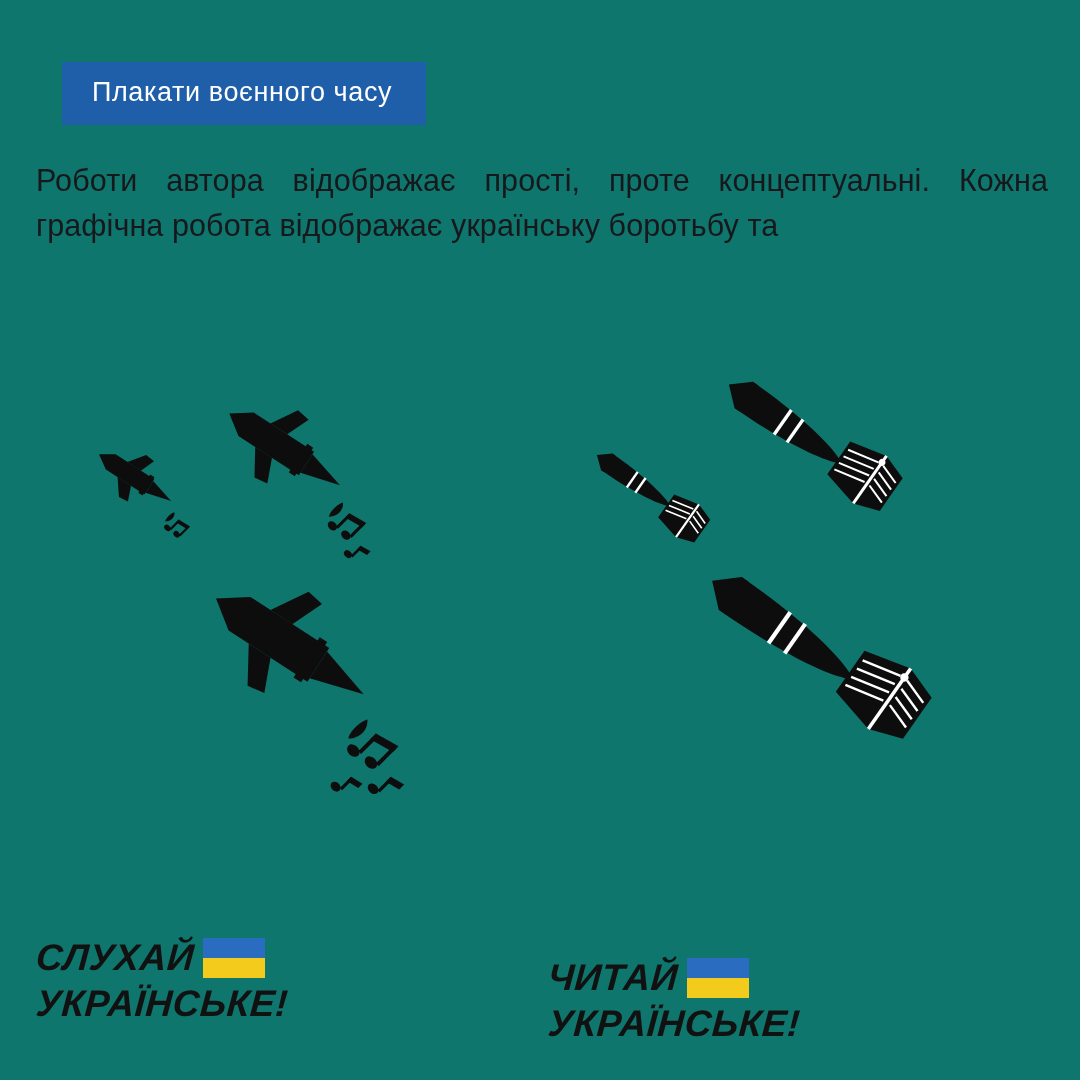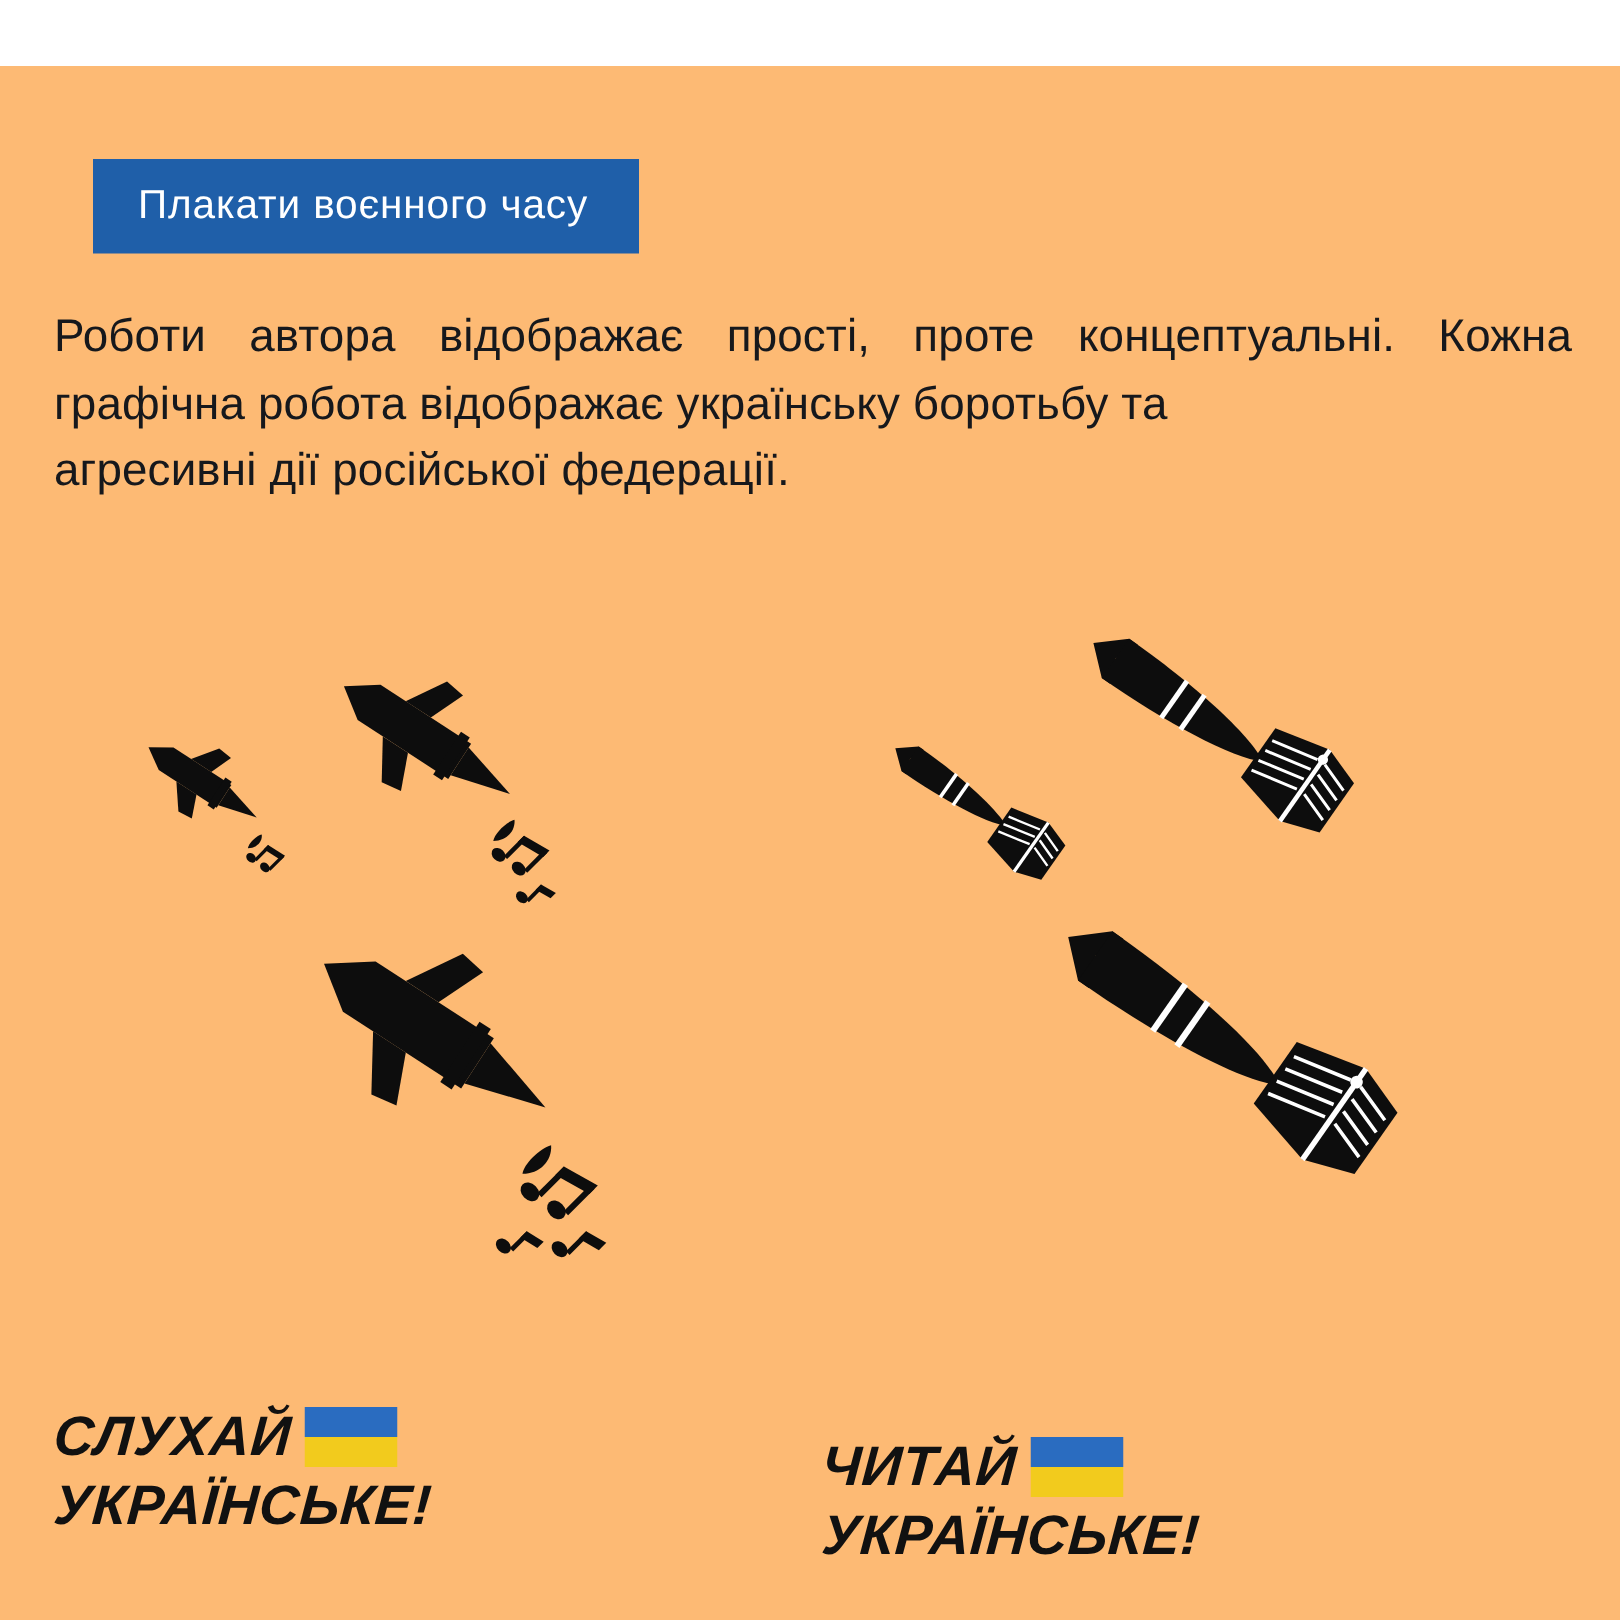--- a/index.html
+++ b/index.html
@@ -12,22 +12,21 @@
     height: 1080px;
     overflow: hidden;
     font-family: "Liberation Sans", sans-serif;
     color: #111111;
     position: relative;
   }
 
   .page {
     position: absolute;
     inset: 0;
-    background: #fdba74;
-    margin-top: 44px;
+    background: #0f766e;
   }
 
   
   .badge {
     position: absolute;
     left: 62px;
     top: 62px;
     background: #1f5fa9;
     color: #ffffff;
     padding: 17px 34px 19px 30px;
@@ -122,21 +121,20 @@
 </head>
 <body>
 
 <div class="page">
 
   <div class="badge">Плакати воєнного часу</div>
 
   <div class="paragraph">
     <span>Роботи автора відображає прості, проте концептуальні.</span>
     <span>Кожна графічна робота відображає українську боротьбу та</span>
-    <span class="last-line">агресивні дії російської федерації.</span>
   </div>
 
   <div class="illustration">
     <svg width="1080" height="520" viewBox="0 0 1080 520" xmlns="http://www.w3.org/2000/svg">
       <g fill="#0d0d0d">
 
         <g transform="translate(105,115) rotate(33)">
           <path d="M0,11 L14,2 L60,2 L60,20 L14,20 Z"></path>
           <path d="M60,4 L86,11 L60,18 Z"></path>
           <path d="M28,2 L40,-14 L50,-13 L44,2 Z"></path>

